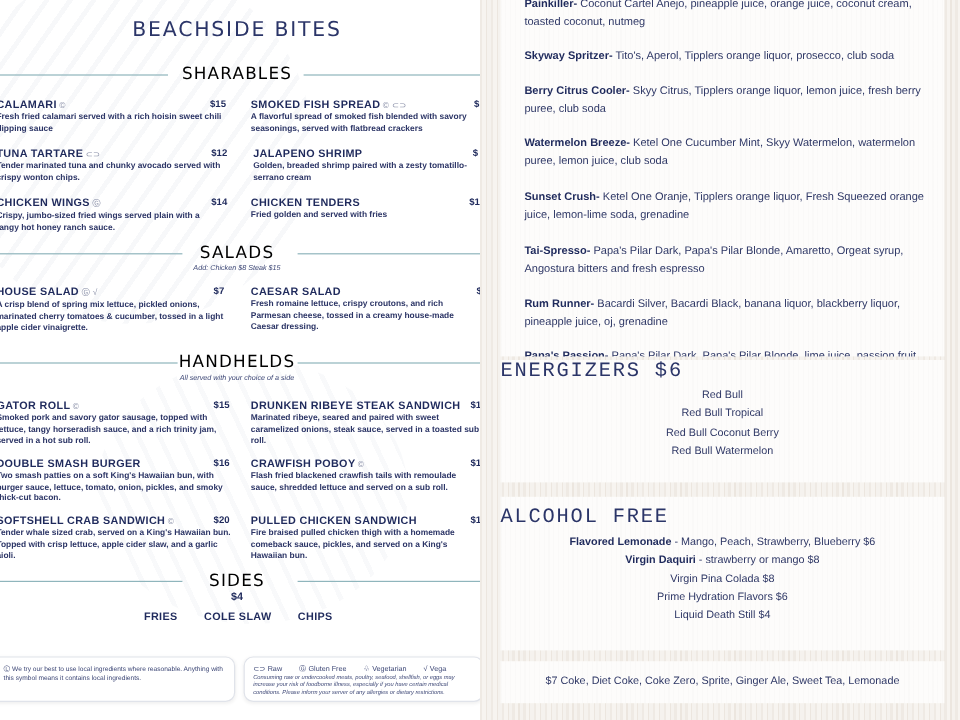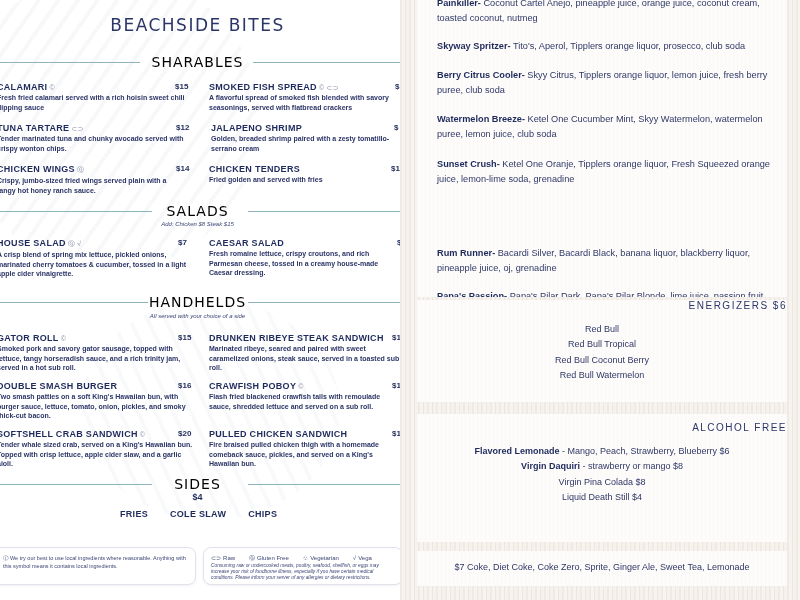--- a/index.html
+++ b/index.html
@@ -42,21 +42,21 @@
   .card { position: absolute; background: #fdfcfb;
     background-image: repeating-linear-gradient(90deg, rgba(0,0,0,0.012) 0 1px, transparent 1px 4px); }
   .card-cocktails { left: 17px; top: 0; width: 370px; height: 297px; }
   .card-energy { left: 17px; top: 300px; width: 370px; height: 102px; }
   .card-af { left: 17px; top: 414px; width: 370px; height: 128px; }
   .card-soda { left: 17px; top: 551px; width: 370px; height: 35px; }
 
   .drink { position: absolute; left: 20px; width: 340px; font-size: 9.2px; line-height: 15px; color: #2f3866; }
   .drink b { font-weight: bold; color: #1f2a5c; }
 
-  .dhead { position: absolute; left: 0; width: 370px; text-align: right; font-size: 10px; letter-spacing: 1.5px; color: #2b3568; font-family: Liberation Sans, sans-serif; }
+  .dhead { position: absolute; left: 0; width: 370px; text-align: left; font-size: 17px; letter-spacing: 1.5px; color: #2b3568; font-family: Liberation Mono, monospace; }
   .center-list { position: absolute; left: 0; width: 370px; text-align: center; font-size: 9px; line-height: 15.3px; color: #2f3866; }
   .center-list b { font-weight: bold; color: #1f2a5c; }
   .soda-line { position: absolute; top: 11px; left: 0; width: 370px; text-align: center; font-size: 9px; color: #2f3866; }
 </style>
 </head>
 <body>
 
 <div class="food">
   <div class="palm"></div>
   <div class="palm2"></div>
@@ -187,40 +187,42 @@
 </div>
 
 <div class="drinks">
 
   <div class="card card-cocktails">
     <div class="drink" style="top:-4px;"><b>Painkiller-</b><span> Coconut Cartel Anejo, pineapple juice, orange juice, coconut cream, toasted coconut, nutmeg</span></div>
     <div class="drink" style="top:39px;"><b>Skyway Spritzer-</b><span> Tito's, Aperol, Tipplers orange liquor, prosecco, club soda</span></div>
     <div class="drink" style="top:68px;"><b>Berry Citrus Cooler-</b><span> Skyy Citrus, Tipplers orange liquor, lemon juice, fresh berry puree, club soda</span></div>
     <div class="drink" style="top:112px;"><b>Watermelon Breeze-</b><span> Ketel One Cucumber Mint, Skyy Watermelon, watermelon puree, lemon juice, club soda</span></div>
     <div class="drink" style="top:157px;"><b>Sunset Crush-</b><span> Ketel One Oranje, Tipplers orange liquor, Fresh Squeezed orange juice, lemon-lime soda, grenadine</span></div>
+    <div class="drink" style="top:202px;"><b>Tai-Spresso-</b><span> Papa's Pilar Dark, Papa's Pilar Blonde, Amaretto, Orgeat syrup, Angostura bitters and fresh espresso</span></div>
     <div class="drink" style="top:246px;"><b>Rum Runner-</b><span> Bacardi Silver, Bacardi Black, banana liquor, blackberry liquor, pineapple juice, oj, grenadine</span></div>
     <div class="drink" style="top:289px;height:8px;overflow:hidden;"><b>Papa's Passion-</b><span> Papa's Pilar Dark, Papa's Pilar Blonde, lime juice, passion fruit</span></div>
   </div>
 
   <div class="card card-energy">
     <div class="dhead" style="top:0;">ENERGIZERS $6</div>
     <div class="center-list" style="top:22px;">
       <div>Red Bull</div>
       <div>Red Bull Tropical</div>
       <div>Red Bull Coconut Berry</div>
       <div>Red Bull Watermelon</div>
     </div>
   </div>
 
   <div class="card card-af">
     <div class="dhead" style="top:8px;">ALCOHOL FREE</div>
     <div class="center-list" style="top:30px;">
       <div><b>Flavored Lemonade</b><span> - Mango, Peach, Strawberry, Blueberry $6</span></div>
       <div><b>Virgin Daquiri</b><span> - strawberry or mango $8</span></div>
       <div>Virgin Pina Colada $8</div>
+      <div>Prime Hydration Flavors $6</div>
       <div>Liquid Death Still $4</div>
     </div>
   </div>
 
   <div class="card card-soda">
     <div class="soda-line">$7 Coke, Diet Coke, Coke Zero, Sprite, Ginger Ale, Sweet Tea, Lemonade</div>
   </div>
 </div>
 
 </body></html>

